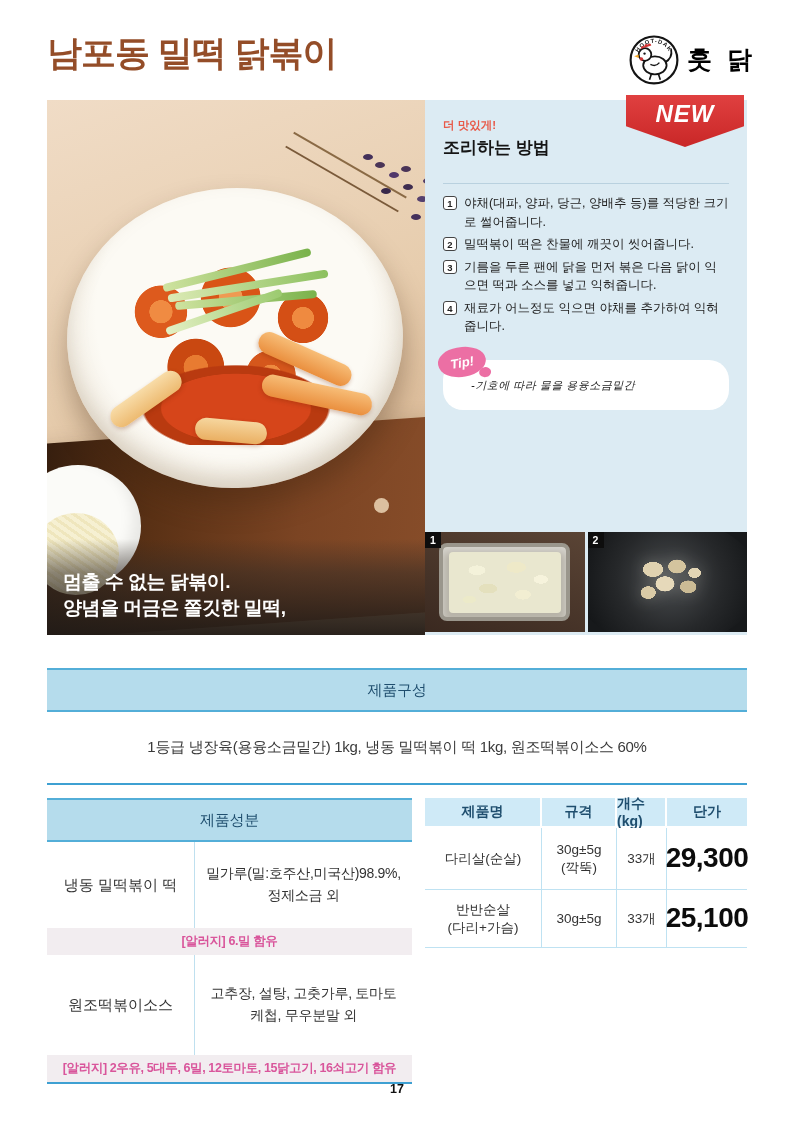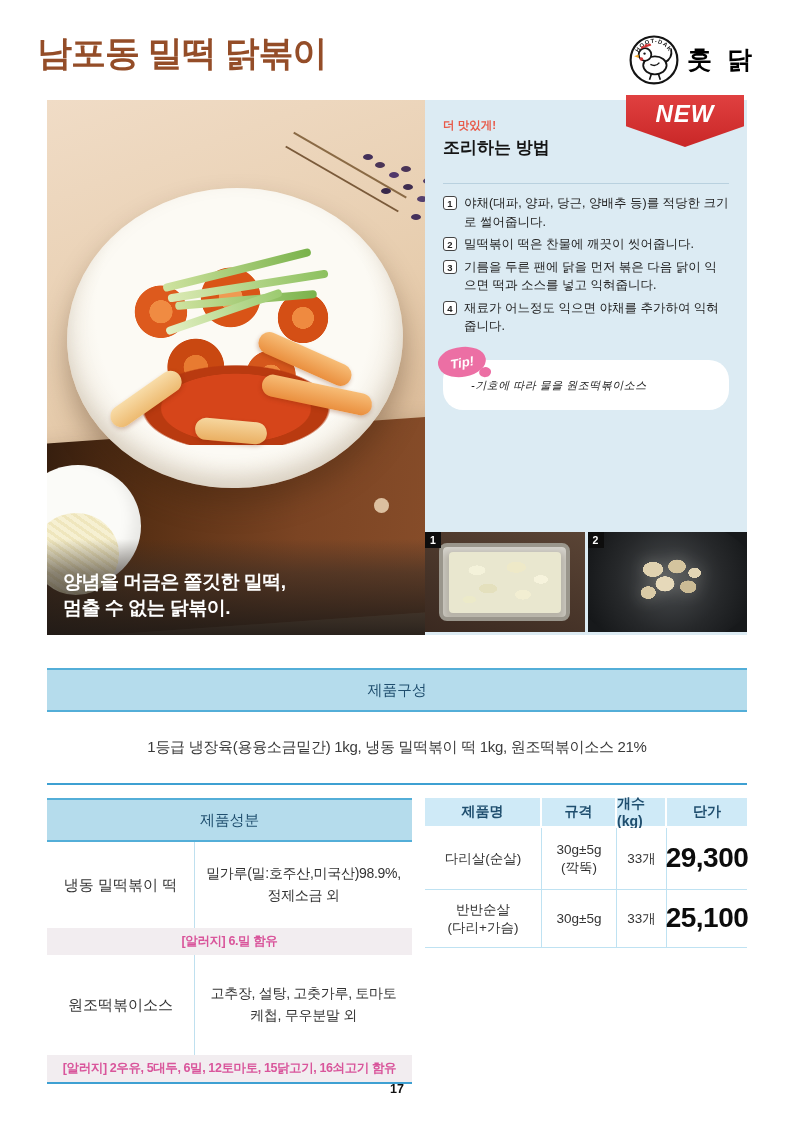--- a/index.html
+++ b/index.html
@@ -8,21 +8,21 @@
     --line-blue:#3ea0d2; --table-border:#bfe2f2; --header-cell-bg:#cfeaf7;
     --allergy-bg:#f2edf0; --allergy-pink:#d9559b; --tip-pink:#ec6fa4;
     --eyebrow-red:#e85948; --text-dark:#222;
   }
   *{box-sizing:border-box}
   html,body{margin:0;padding:0}
   body{font-family:"Liberation Sans",sans-serif;background:#fff}
   .page{position:relative;width:794px;height:1123px;background:#fff;overflow:hidden}
 
   
-  .title{position:absolute;left:37px;top:30px;margin:0;font-size:35px;font-weight:800;
+  .title{position:absolute;left:47px;top:30px;margin:0;font-size:35px;font-weight:800;
     letter-spacing:-1px;color:var(--title-brown)}
   .brand{position:absolute;right:38px;top:32px;display:flex;align-items:center;gap:6px}
   .brand-name{font-size:25px;font-weight:800;letter-spacing:4px;color:#000000;white-space:nowrap}
 
   
   .hero{position:absolute;left:47px;top:100px;width:700px;height:535px;display:flex}
   .photo{width:378px;position:relative;overflow:hidden;flex:0 0 378px;
     background:linear-gradient(160deg,#f0dcc6 0%,#e7cdae 45%,#d2aa82 100%)}
   .stem{position:absolute;right:18px;top:78px;width:130px;height:2px;background:#7a5a3a;
     transform:rotate(30deg);box-shadow:0 -16px 0 #8a6a45}
@@ -190,22 +190,22 @@
       <div class="cake c2"></div>
       <div class="cake c3"></div>
       <div class="cake c4"></div>
       <div class="onion o1"></div>
       <div class="onion o2"></div>
       <div class="onion o3"></div>
       <div class="onion o4"></div>
       <div class="bowl"></div>
       <div class="cheese"></div>
       <div class="caption">
+        <span>멈출 수 없는 닭볶이.</span>
         <span>양념을 머금은 쫄깃한 밀떡,</span>
-        <span>멈출 수 없는 닭볶이.</span>
       </div>
     </div>
 
     <div class="panel">
       <div class="new-ribbon">
         <span>NEW</span>
       </div>
       <div class="eyebrow">더 맛있게!</div>
       <h2 class="heading">조리하는 방법</h2>
 
@@ -225,41 +225,41 @@
         <div class="step">
           <span class="stepnum">4</span>
           <span class="txt">재료가 어느정도 익으면 야채를 추가하여 익혀줍니다.</span>
         </div>
       </div>
 
       <div class="tipbox">
         <div class="tipbubble">
           <span>Tip!</span>
         </div>
-        <div class="tipcard">-기호에 따라 물을 원조떡볶이소스</div>
+        <div class="tipcard">-기호에 따라 물을 용융소금밑간</div>
       </div>
 
       <div class="step-photos">
         <figure class="sp1">
           <span class="sp-num">1</span>
           <div class="tray"></div>
           <div class="veg"></div>
         </figure>
         <figure class="sp2">
           <span class="sp-num">2</span>
           <div class="pan"></div>
           <div class="meat"></div>
         </figure>
       </div>
     </div>
   </div>
 
   <div class="composition">
     <div class="bar">제품구성</div>
-    <p>1등급 냉장육(용융소금밑간) 1kg, 냉동 밀떡볶이 떡 1kg, 원조떡볶이소스 21%</p>
+    <p>1등급 냉장육(용융소금밑간) 1kg, 냉동 밀떡볶이 떡 1kg, 원조떡볶이소스 60%</p>
     <div class="hline"></div>
   </div>
 
   <div class="bottom">
 
     <div class="col-left">
       <div class="bar">제품성분</div>
       <div class="irow irow1">
         <div class="iname">냉동 밀떡볶이 떡</div>
         <div class="idet">밀가루(밀:호주산,미국산)98.9%, 정제소금 외</div>

